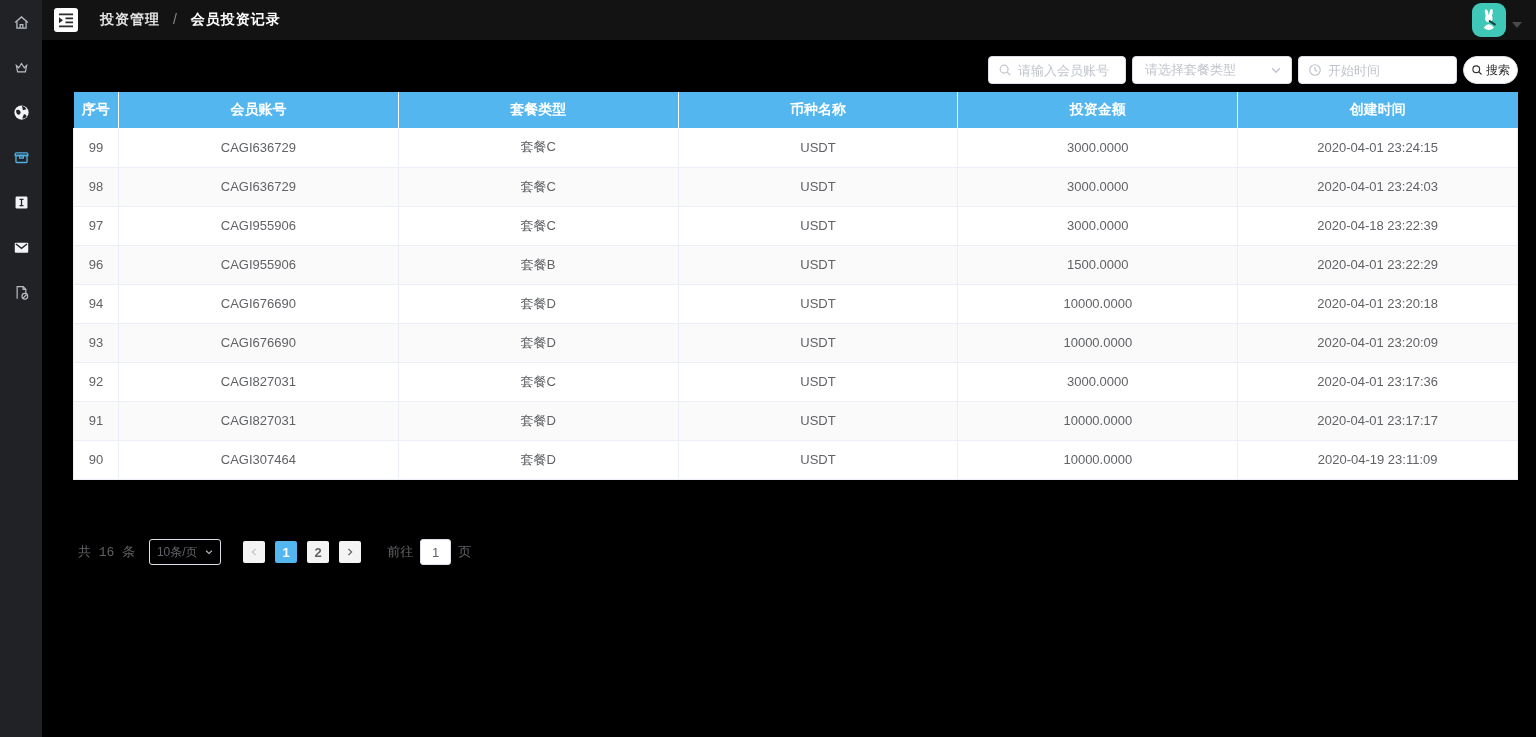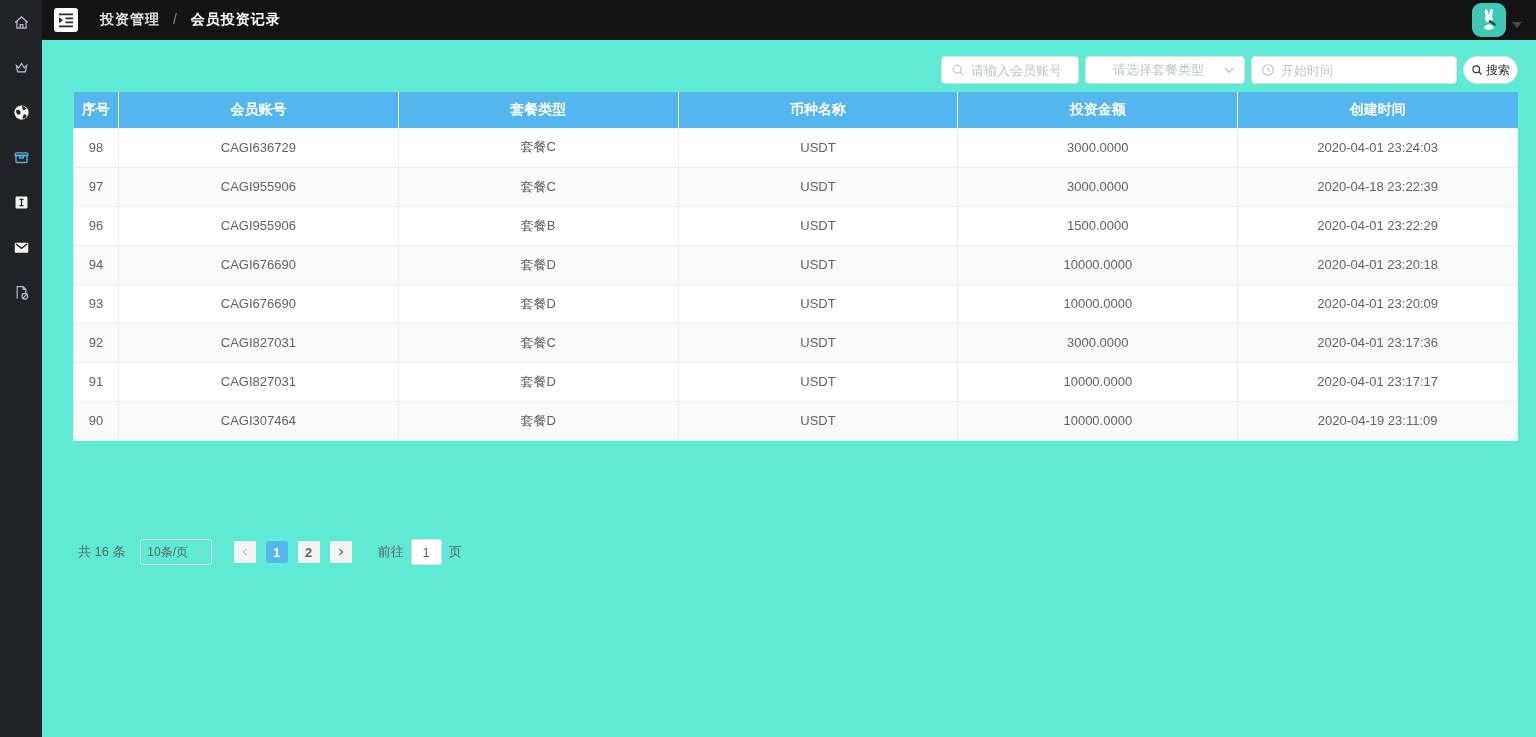--- a/index.html
+++ b/index.html
@@ -20,33 +20,33 @@
   .bc-first { color:#e3e3e3; cursor:pointer; }
   .bc-sep { color:#8a8a8a; margin:0 8px; font-weight:400; }
   .bc-last { color:#ffffff; }
   .avatar-wrap { margin-left:auto; margin-right:14px; display:flex; align-items:center; cursor:pointer; }
   .avatar { width:34px; height:34px; border-radius:9px; display:flex; align-items:center; justify-content:center; }
   .avatar svg { width:26px; height:26px; }
   .caret-down { width:0; height:0; border-left:5px solid transparent; border-right:5px solid transparent;
     border-top:6px solid #4a4a4a; margin-left:6px; margin-top:10px; }
 
   
-  .main { position:absolute; left:42px; top:40px; right:0; bottom:0; background:#5eead4; }
+  .main { position:absolute; left:42px; top:40px; right:0; bottom:0; background:#000000; }
 
   
   .filters { position:absolute; top:16px; right:18px; display:flex; gap:6px; align-items:center; }
   .f-box { height:28px; border:1px solid #dcdfe6; border-radius:4px; background:#fff;
     display:flex; align-items:center; font-size:13px; color:#c0c4cc; position:relative; }
   .f-box svg { width:14px; height:14px; flex:0 0 auto; margin:0 6px 0 9px; }
   .f-box input { border:none; outline:none; width:100%; height:100%; font-size:13px; color:#606266;
     font-family:inherit; background:transparent; }
   .f-box input::placeholder { color:#c0c4cc; }
   .w-account { width:138px; }
   .w-select  { width:160px; cursor:pointer; }
-  .w-date    { width:206px; }
+  .w-date    { width:159px; }
   .sel-text { flex:1; }
   .sel-arrow { margin-right:8px !important; margin-left:0 !important; }
   .search-btn { height:28px; width:55px; border:1px solid #dcdfe6; border-radius:14px; background:#fff;
     display:flex; align-items:center; justify-content:center; font-size:12px; color:#303133; cursor:pointer;
     font-family:inherit; gap:3px; }
   .search-btn svg { width:12px; height:12px; }
 
   
   .table-wrap { position:absolute; top:52px; left:31px; right:18px; }
   table { width:100%; border-collapse:collapse; table-layout:fixed; }
@@ -55,21 +55,21 @@
     border-right:1px solid #fff; text-align:center; }
   thead th:last-child { border-right:none; }
   tbody td { height:39px; font-size:13px; color:#606266; text-align:center;
     border-bottom:1px solid #ebeef5; border-right:1px solid #ebeef5; background:#fff; }
   tbody td:first-child { border-left:1px solid #ebeef5; }
   tbody tr:nth-child(even) td { background:#fafafa; }
 
   
   .pagination { position:absolute; top:499px; left:36px; height:26px; display:flex; align-items:center;
     font-size:13px; color:#606266; }
-  .pg-total { margin-right:14px; }
+  .pg-total { margin-right:14px;font-family:Liberation Mono, monospace; }
   .pg-size { width:72px; height:26px; border:1px solid #dcdfe6; border-radius:3px; display:flex;
     align-items:center; justify-content:center; gap:6px; font-size:12px; color:#606266; cursor:pointer; }
   .pg-size svg { width:10px; height:10px; }
   .pg-btn { width:22px; height:22px; margin-left:10px; border:none; border-radius:2px; background:#f4f4f5;
     display:flex; align-items:center; justify-content:center; font-size:13px; color:#606266; cursor:pointer;
     font-family:inherit; font-weight:600; }
   .pg-btn.prev { margin-left:22px; color:#c0c4cc; }
   .pg-btn.active { background:#53b6ef; color:#fff; }
   .pg-btn svg { width:10px; height:10px; }
   .pg-goto { margin-left:26px; display:flex; align-items:center; gap:7px; }
@@ -160,21 +160,21 @@
 
   <div class="filters">
     <div class="f-box w-account">
       <svg viewBox="0 0 16 16" fill="none" stroke="#c0c4cc" stroke-width="1.4">
         <circle cx="7" cy="7" r="4.5"></circle>
           <path d="M10.5 10.5 L14 14"></path>
       </svg>
       <input placeholder="请输入会员账号" style="">
     </div>
     <div class="f-box w-select">
-      <span class="sel-text" style="margin-left:27px">请选择套餐类型</span>
+      <span class="sel-text" style="margin-left:12px">请选择套餐类型</span>
       <svg class="sel-arrow" viewBox="0 0 16 16" fill="none" stroke="#c0c4cc" stroke-width="1.6">
         <path d="M3.5 6 L8 10.5 L12.5 6"></path>
       </svg>
     </div>
     <div class="f-box w-date">
       <svg viewBox="0 0 16 16" fill="none" stroke="#c0c4cc" stroke-width="1.4">
         <circle cx="8" cy="8" r="6"></circle>
           <path d="M8 4.5 V8 l2.5 1.6"></path>
       </svg>
       <input placeholder="开始时间" style="">
@@ -203,20 +203,28 @@
             <th>序号</th>
             <th>会员账号</th>
             <th>套餐类型</th>
             <th>币种名称</th>
             <th>投资金额</th>
             <th>创建时间</th>
           </tr>
         </thead>
       <tbody id="tbody-rows">
           <tr>
+            <td>99</td>
+            <td>CAGI636729</td>
+            <td>套餐C</td>
+            <td>USDT</td>
+            <td>3000.0000</td>
+            <td>2020-04-01 23:24:15</td>
+          </tr>
+          <tr>
             <td>98</td>
             <td>CAGI636729</td>
             <td>套餐C</td>
             <td>USDT</td>
             <td>3000.0000</td>
             <td>2020-04-01 23:24:03</td>
           </tr>
           <tr>
             <td>97</td>
             <td>CAGI955906</td>

